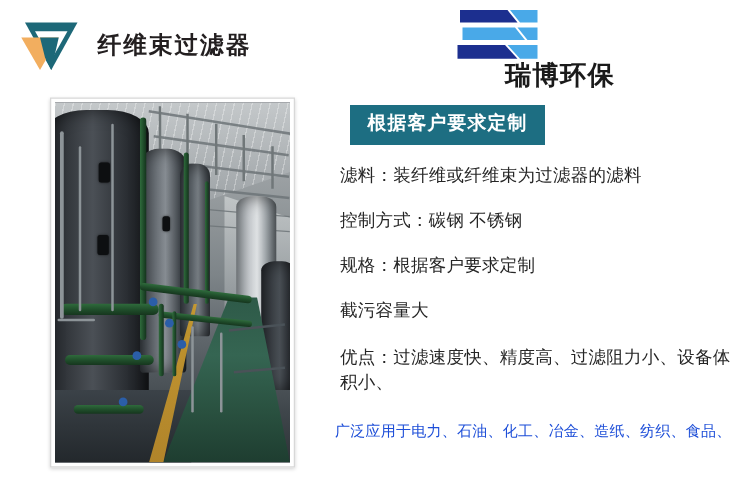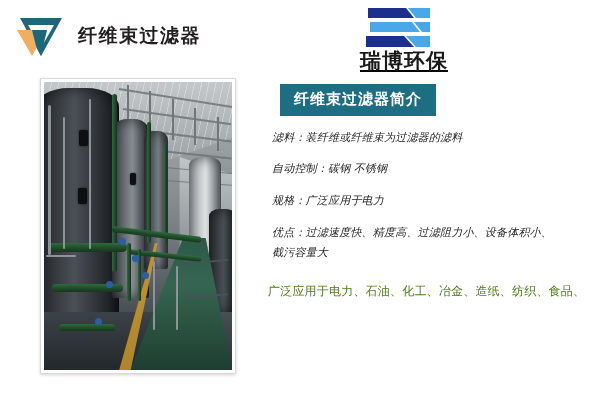--- a/index.html
+++ b/index.html
@@ -49,22 +49,21 @@
     color: #231f20;
     letter-spacing: 1.5px;
     white-space: nowrap;
   }
 
   .brand-right {
     position: absolute;
     right: 8px;
     top: 6px;
     width: 132px;
-    text-align: left;
-    text-decoration: underline;
+    text-align: right;
   }
   .rb-bars {
     width: 72px;
     height: 44px;
     margin: 0 auto;
   }
   .rb-bars svg { display: block; }
   .rb-name {
     margin-top: 0px;
     font-size: 21px;
@@ -216,32 +215,31 @@
     letter-spacing: 1px;
     padding: 7px 14px 8px 14px;
     line-height: 1.1;
     margin: 6px 0 0 12px;
   }
   .facts {
     margin-top: 14px;
     padding-left: 4px;
   }
   .fact {
-    font-size: 11px;
+    font-size: 14px;
     color: #262626;
     line-height: 1.45;
     margin-bottom: 16px;
     letter-spacing: .2px;
     white-space: nowrap;
-    font-style: italic;
   }
   .fact.wrap { white-space: normal; }
   .para {
     font-size: 12px;
-    color: #4d7c0f;
+    color: #1d4ed8;
     line-height: 1.75;
     letter-spacing: .2px;
     margin-top: 20px;
   }
 </style>
 </head>
 <body>
 
 <div class="slide">
 
@@ -335,29 +333,29 @@
       <div class="valve" style="left:40%;top:54%;"></div>
       <div class="valve" style="left:47%;top:60%;"></div>
       <div class="valve" style="left:33%;top:69%;"></div>
       <div class="valve" style="left:52%;top:66%;"></div>
       <div class="valve" style="left:27%;top:82%;"></div>
     </div>
   </div>
 
   <div class="panel">
 
-    <div class="panel-title">纤维束过滤器简介</div>
+    <div class="panel-title">根据客户要求定制</div>
 
     <div class="facts">
       <div class="fact">滤料：装纤维或纤维束为过滤器的滤料</div>
-      <div class="fact">自动控制：碳钢 不锈钢</div>
-      <div class="fact">规格：广泛应用于电力</div>
-
+      <div class="fact">控制方式：碳钢 不锈钢</div>
+      <div class="fact">规格：根据客户要求定制</div>
+
+      <div class="fact wrap">截污容量大</div>
       <div class="fact wrap" style="margin-bottom:4px;">优点：过滤速度快、精度高、过滤阻力小、设备体积小、</div>
-      <div class="fact wrap">截污容量大</div>
     </div>
 
     <div class="para">
       <div>广泛应用于电力、石油、化工、冶金、造纸、纺织、食品、</div>
     </div>
 
   </div>
 
 </div>
 

